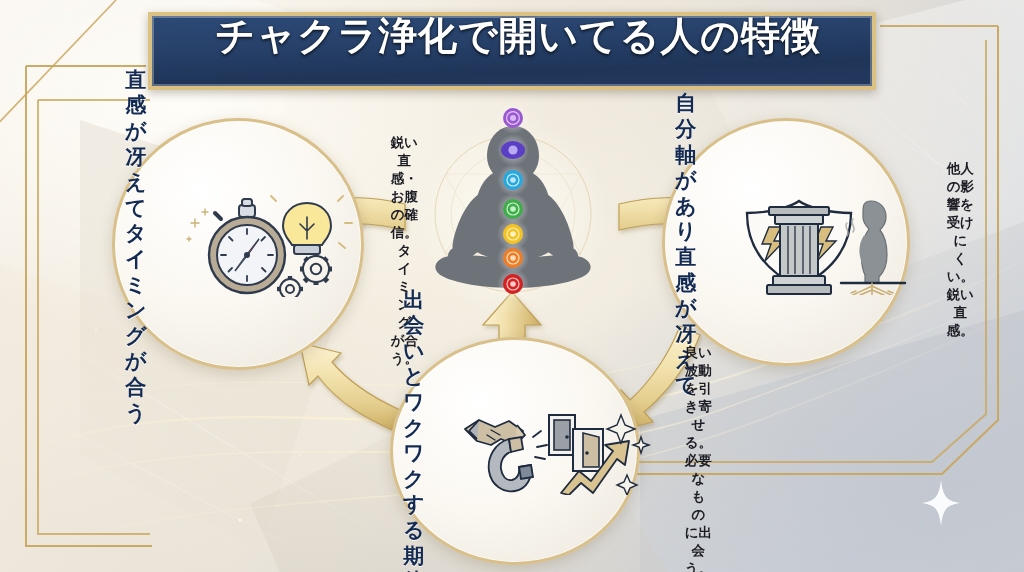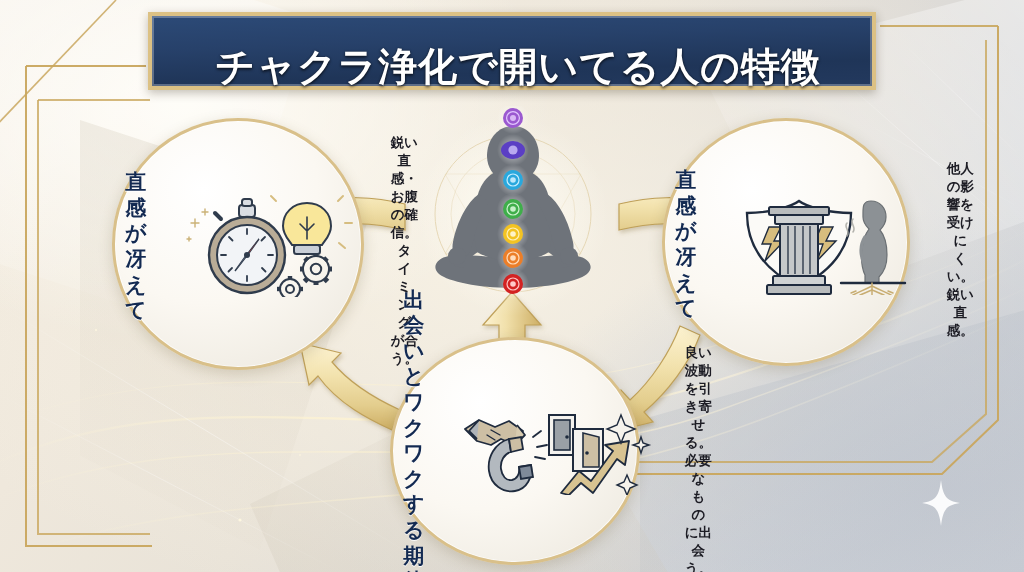--- a/index.html
+++ b/index.html
@@ -27,21 +27,21 @@
   
   .frame{position:absolute;inset:0;pointer-events:none;}
   
   .banner{
     position:absolute;left:148px;top:12px;width:728px;height:78px;
     background:linear-gradient(178deg,#2c4a77 0%,#27416a 36%,#1f3558 72%,#23395e 100%);
     border:4px solid;
     border-image:linear-gradient(160deg,#f0dfb2,#c9a martyr 0,#c9a košs 0) 1;
     border-color:#dcc184;
     box-shadow:0 0 0 2px rgba(255,255,255,.28) inset, 0 3px 9px rgba(60,50,30,.30);
-    display:flex;align-items:flex-end;justify-content:center;padding-left:12px;
+    display:flex;align-items:flex-start;justify-content:center;padding-left:12px;
   }
   .banner-text{
     color:#fff;font-size:39px;font-weight:700;letter-spacing:.02em;line-height:1;
     text-shadow:0 2px 3px rgba(0,0,0,.55),0 0 2px rgba(0,0,0,.5);
     white-space:nowrap;
   }
   
   .node{
     position:absolute;border-radius:50%;
     background:radial-gradient(circle at 36% 28%,#ffffff 0%,#fbf8f2 48%,#f0ece3 82%,#e7e1d4 100%);
@@ -260,20 +260,21 @@
           <circle cx="98" cy="178" r="6" fill="none" stroke="#ffc4c4" stroke-width="1.2"></circle>
           <circle cx="98" cy="178" r="2.8" fill="#ffc9c9"></circle>
         </g>
       </g>
     </svg>
   </div>
 
   <div class="node" id="node-left">
     <div class="node-title">
       <div>直感が冴えて</div>
+      <div>タイミングが合う</div>
     </div>
     <div class="node-icons">
       <svg width="180" height="104" viewBox="0 0 180 104" fill="none">
 
         <g stroke="#cbb277" stroke-width="1.4" stroke-linecap="round">
           <path d="M16 26 L16 34 M12 30 L20 30"></path>
           <path d="M26 16 L26 22 M23 19 L29 19"></path>
           <path d="M10 44 L10 48 M8 46 L12 46"></path>
         </g>
 
@@ -342,20 +343,21 @@
       </svg>
     </div>
     <div class="node-sub">
       <div>鋭い直感・お腹の確信。</div>
       <div>タイミングが合う。</div>
     </div>
   </div>
 
   <div class="node" id="node-right">
     <div class="node-title">
+      <div>自分軸があり</div>
       <div>直感が冴えて</div>
     </div>
     <div class="node-icons">
       <svg width="186" height="104" viewBox="0 0 186 104" fill="none">
 
         <g>
           <path d="M18 22 C 40 22 62 16 70 10 C 78 16 100 22 122 22 C 122 52 108 78 70 96 C 32 78 18 52 18 22 Z" fill="#fbfaf7" stroke="#1f2b3e" stroke-width="2.4"></path>
           <path d="M40 36 L52 36 L45 50 L55 50 L36 70 L42 53 L33 53 Z" fill="#d7bd7e" stroke="#1f2b3e" stroke-width="1.4"></path>
           <path d="M92 36 L104 36 L97 50 L107 50 L88 70 L94 53 L85 53 Z" fill="#d7bd7e" stroke="#1f2b3e" stroke-width="1.4"></path>
         </g>

